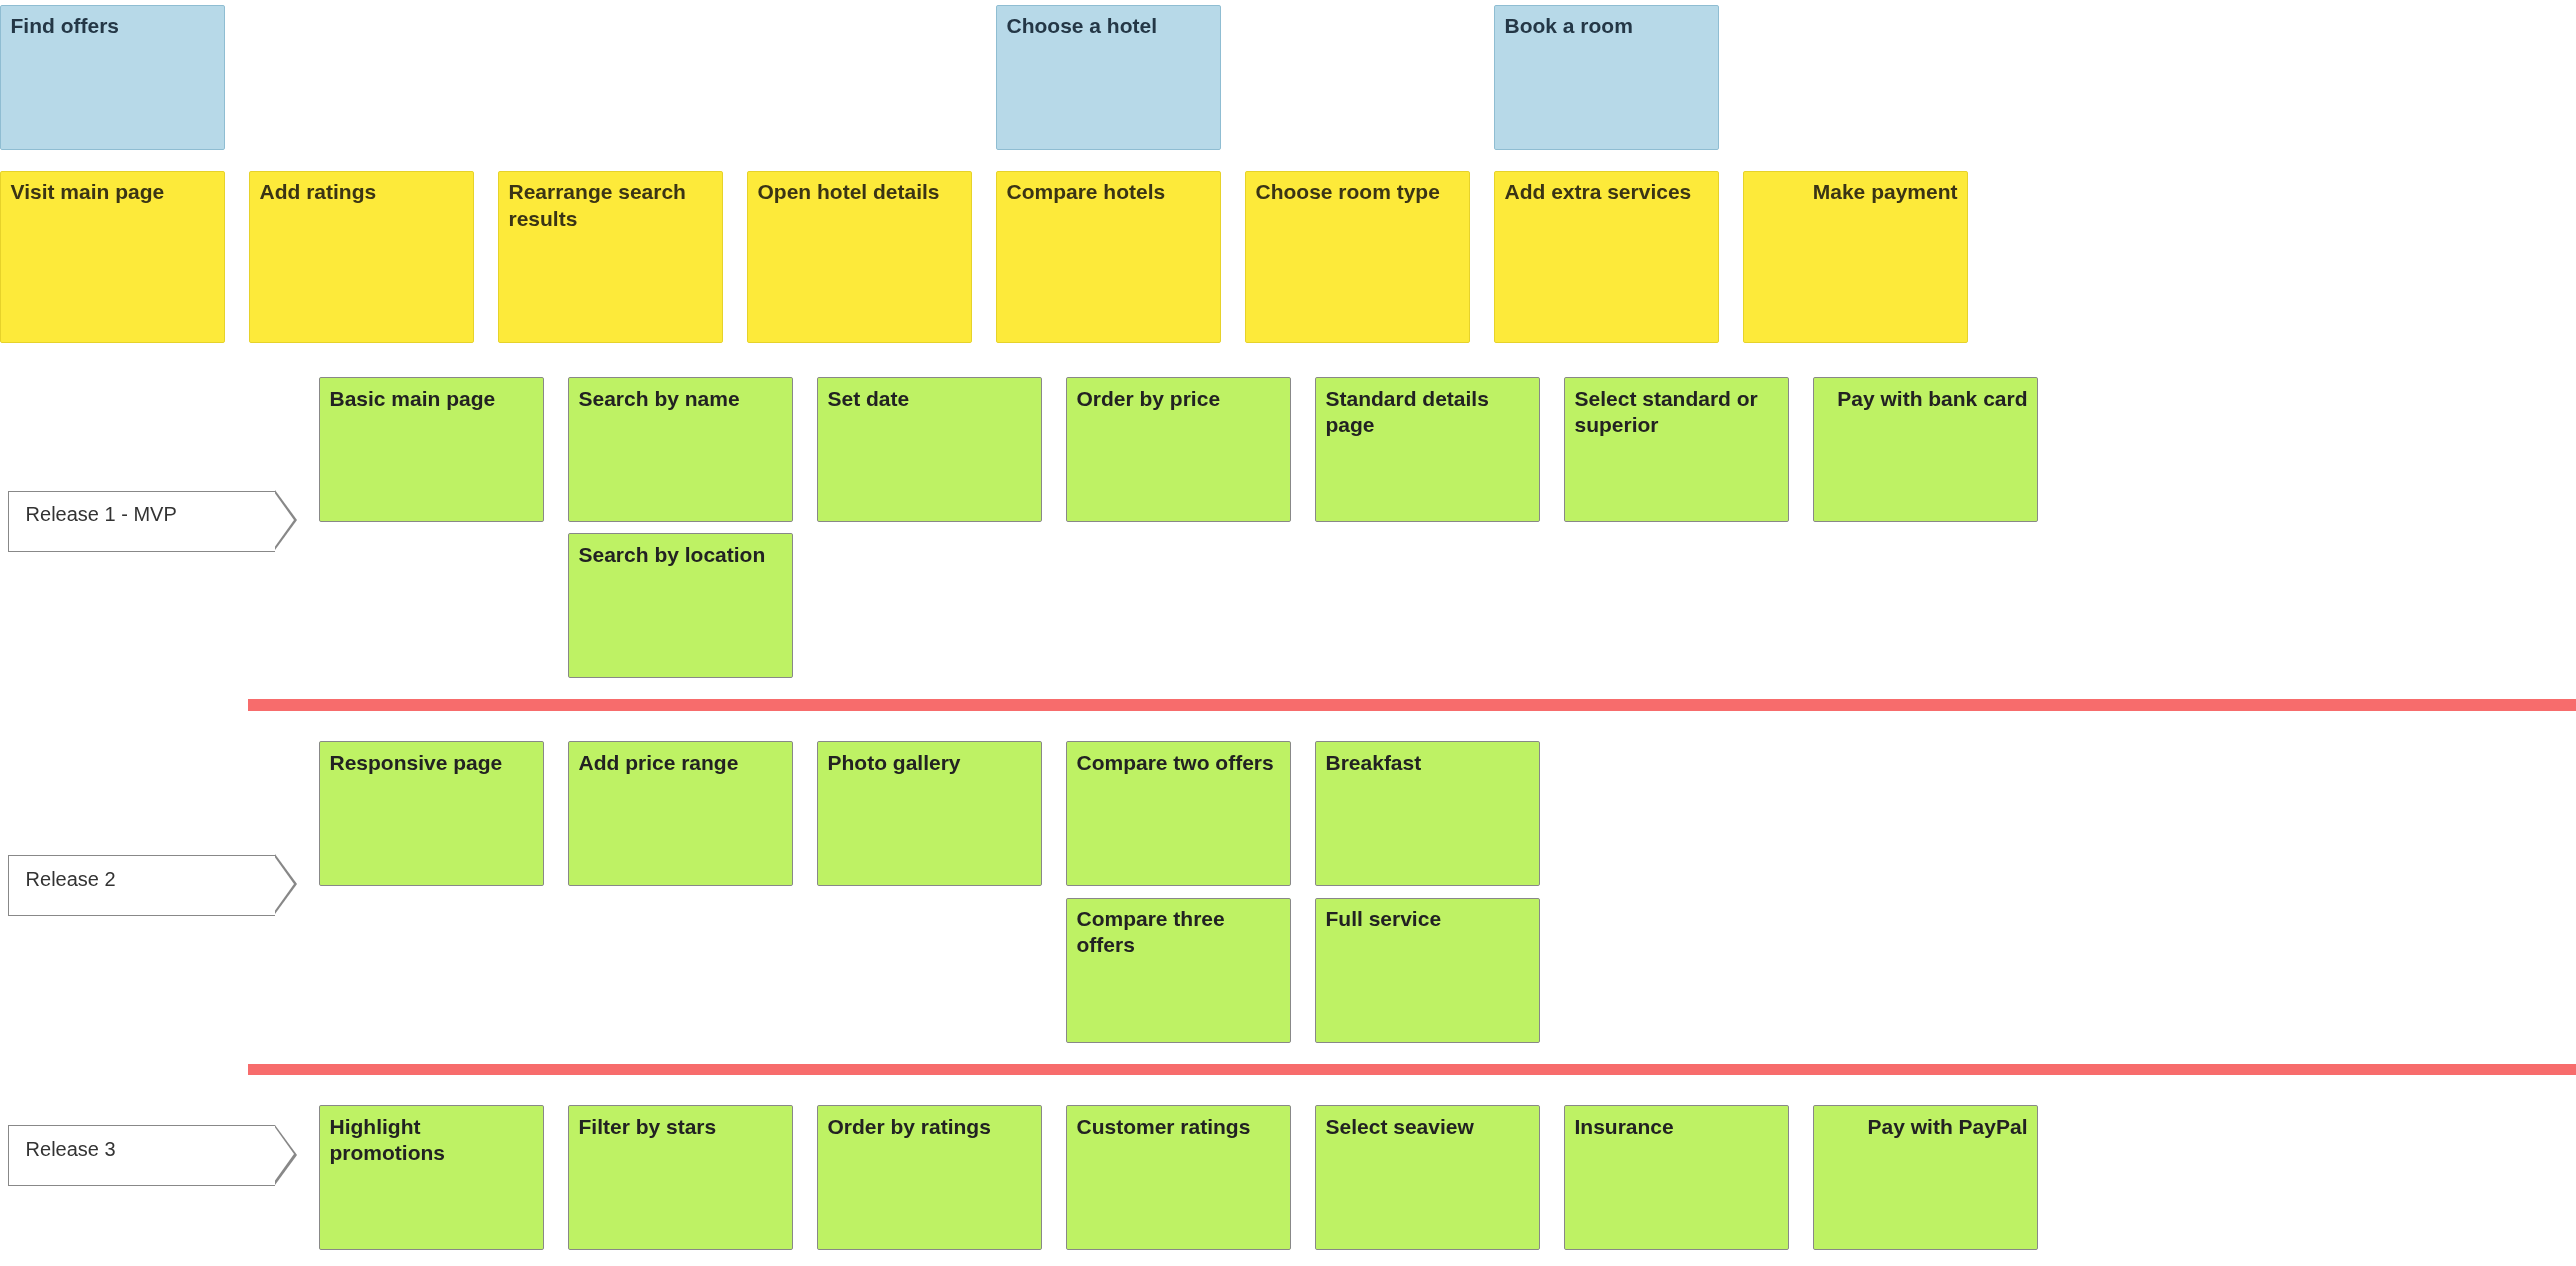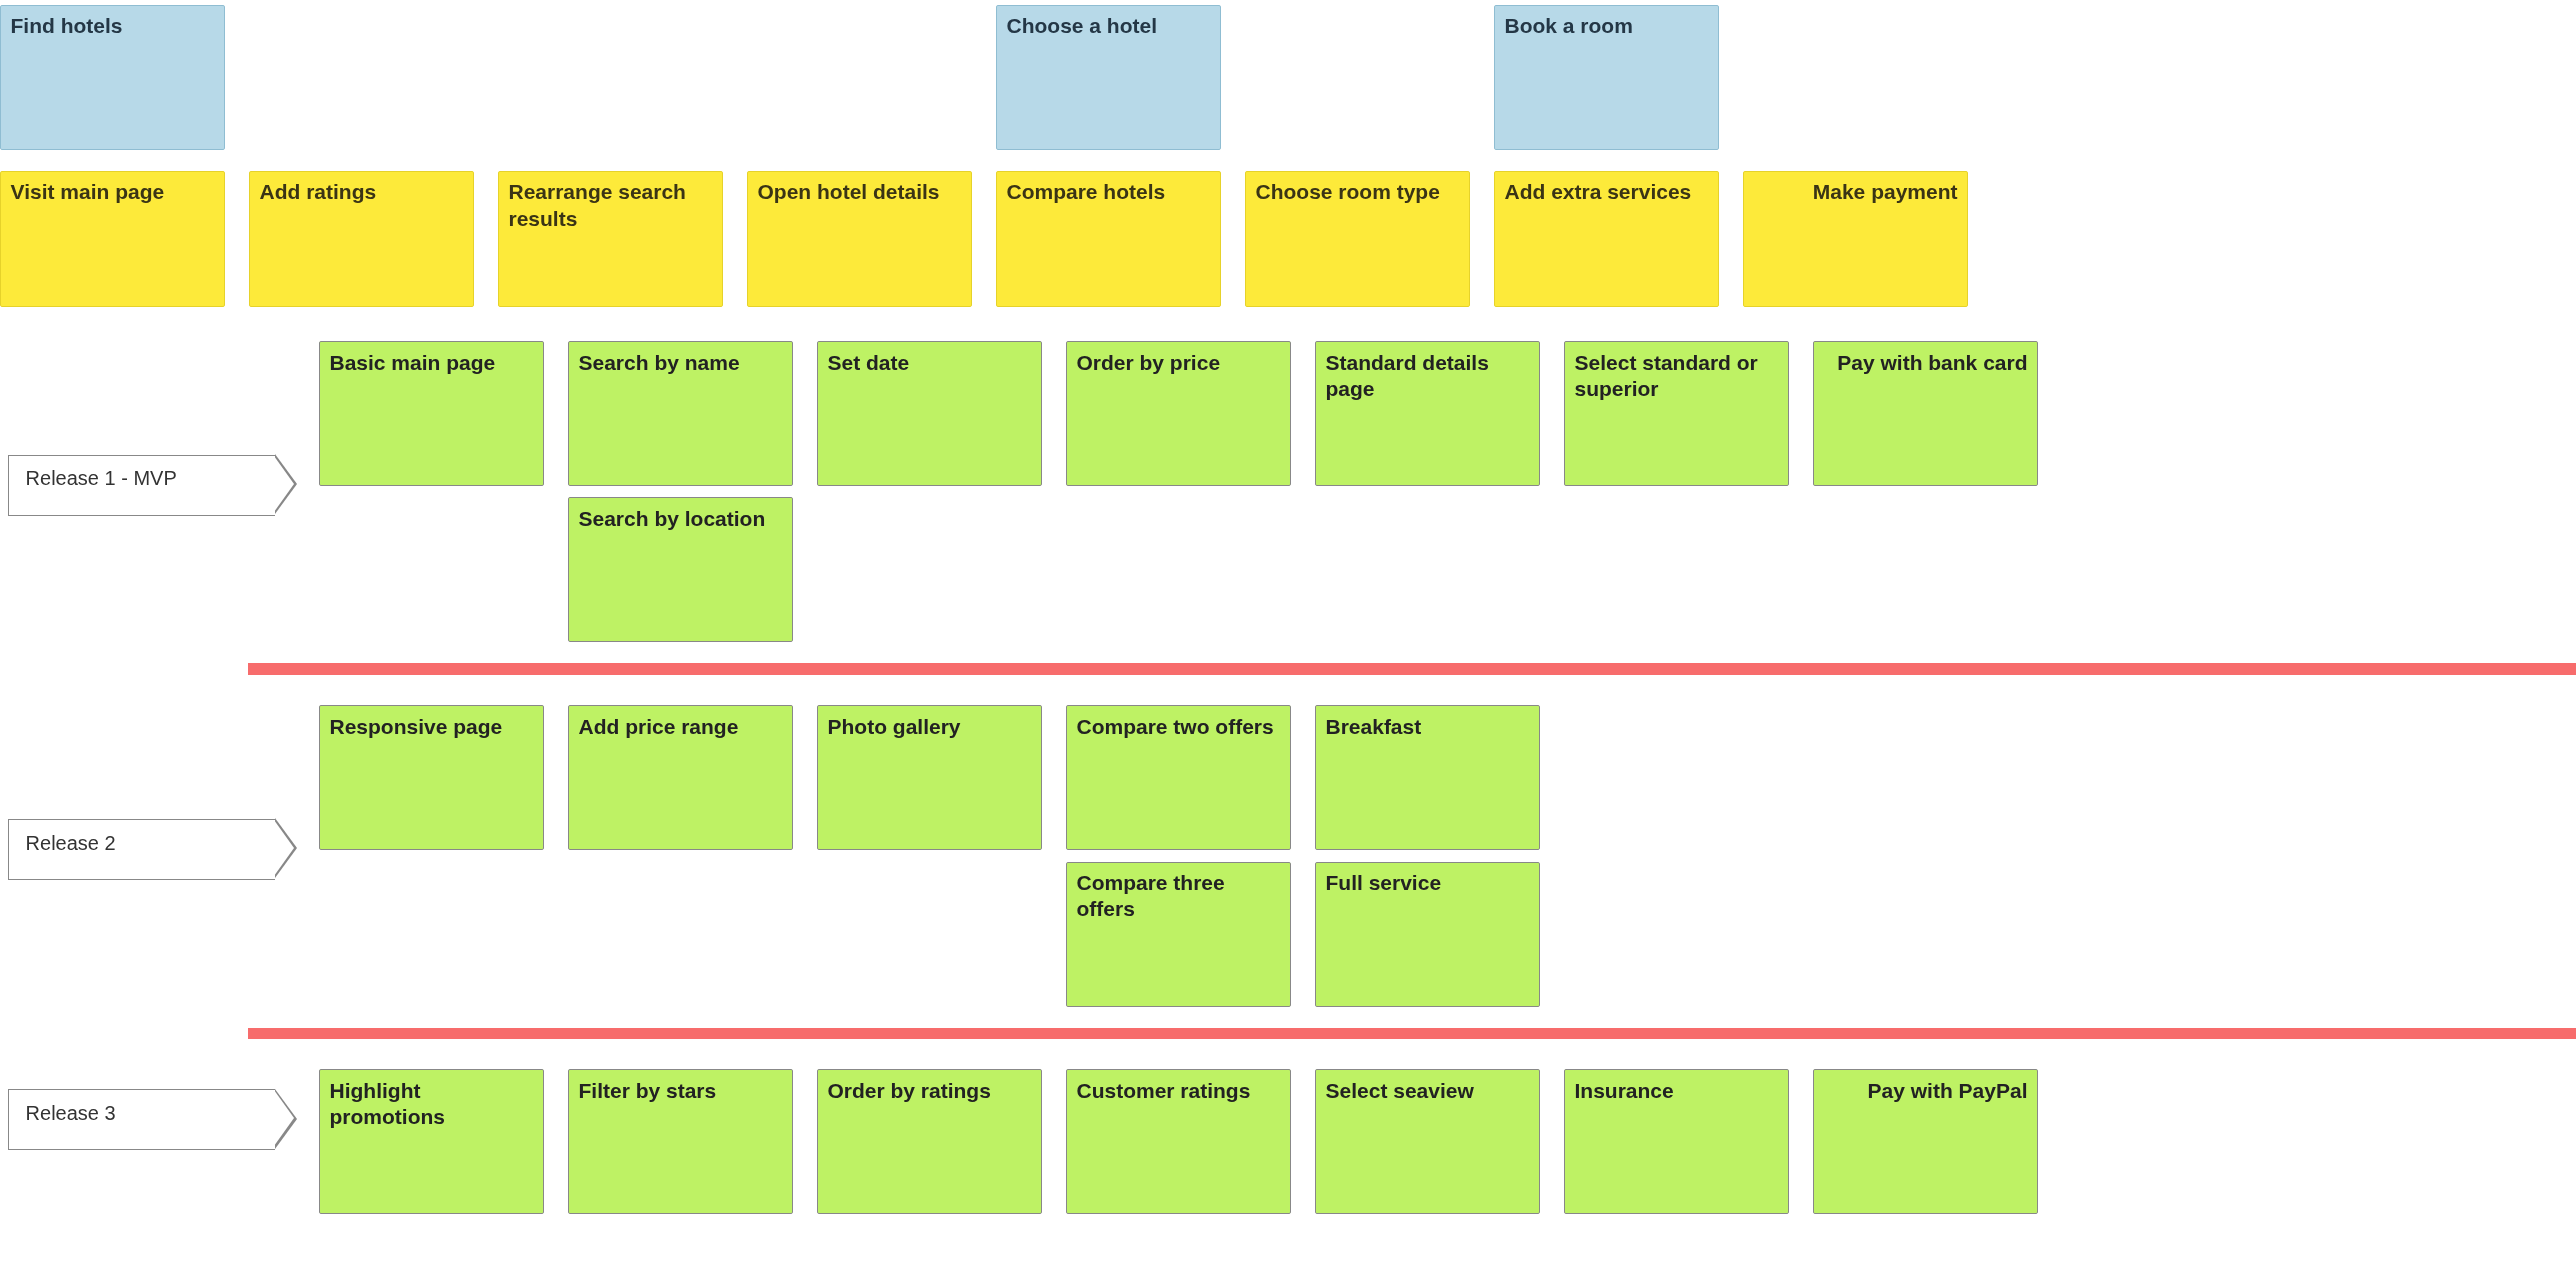--- a/index.html
+++ b/index.html
@@ -44,21 +44,21 @@
     border-color: #8fbdd2;
     color: #243746;
     font-weight: 700;
     height: 145px;
   }
   .card.feature {
     background: #fdea3a;
     border-color: #e6d22a;
     color: #3a3415;
     font-weight: 700;
-    height: 136px;
+    height: 172px;
   }
   .card.story {
     background: #bef264;
     border-color: #888888;
     color: #222;
     font-weight: 700;
     height: 145px;
   }
   .card.spacer {
     visibility: hidden;
@@ -121,21 +121,21 @@
   .release2 .label-col .release-label { margin-top: 114px; }
   .release3 .label-col .release-label { margin-top: 20px; }
 </style>
 </head>
 <body>
 
 <div class="row epic-row clearfix">
   <div class="label-col"></div>
   <div class="grid-col clearfix">
     <div class="cell">
-        <div class="card epic">Find hotels</div>
+        <div class="card epic">Find offers</div>
       </div>
     <div class="cell">
         <div class="card spacer"></div>
       </div>
     <div class="cell">
         <div class="card spacer"></div>
       </div>
     <div class="cell">
         <div class="card spacer"></div>
       </div>

